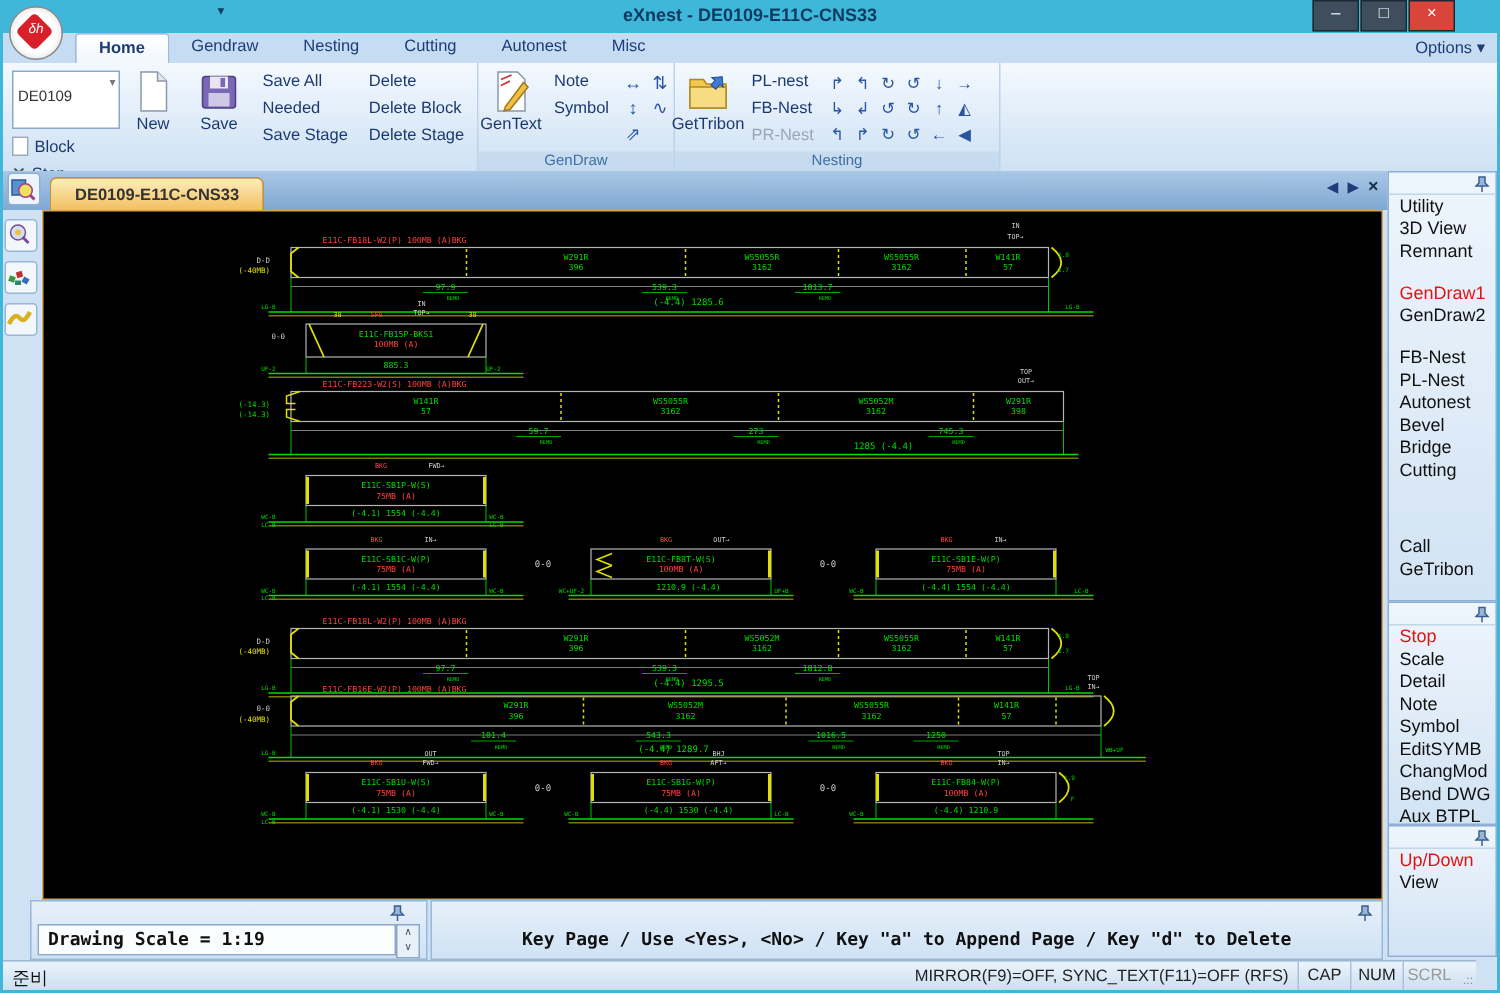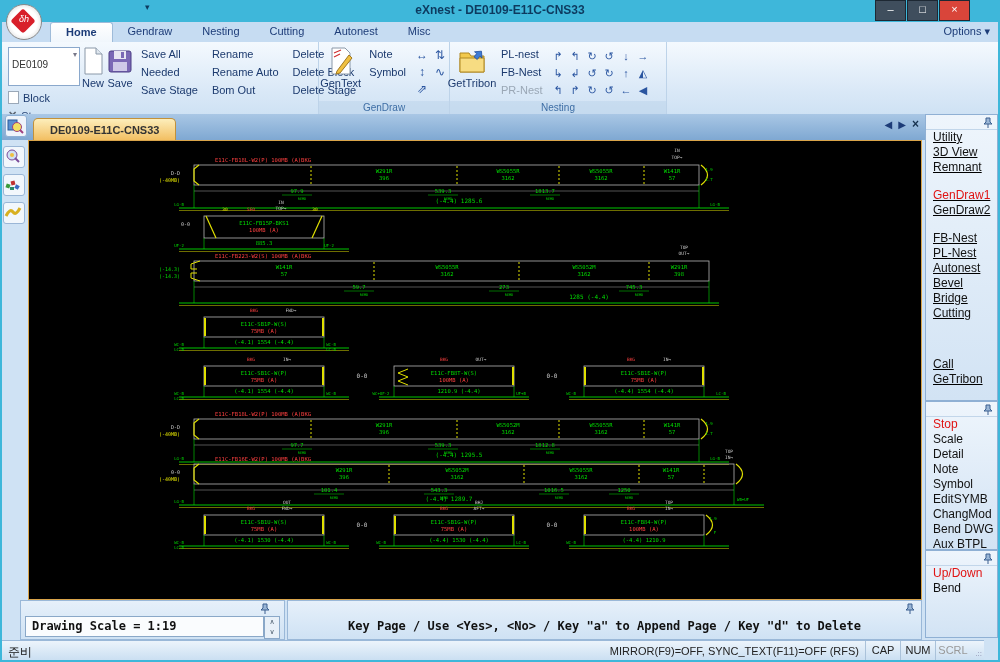--- a/index.html
+++ b/index.html
@@ -165,25 +165,20 @@
           <rect x="14" y="4" width="3" height="6" fill="#7b68b5"></rect>
           <rect x="6" y="14" width="14" height="9" fill="#cfc9e8"></rect>
         </svg>
         <span>Save</span>
       </div>
       <div style="display:flex">
           <div class="txtcol">
             <div class="txtbtn">Save All</div>
             <div class="txtbtn">Needed</div>
             <div class="txtbtn">Save Stage</div>
-          </div>
-          <div class="txtcol">
-            <div class="txtbtn">Rename</div>
-            <div class="txtbtn">Rename Auto</div>
-            <div class="txtbtn">Bom Out</div>
           </div>
           <div class="txtcol">
             <div class="txtbtn">Delete</div>
             <div class="txtbtn">Delete Block</div>
             <div class="txtbtn">Delete Stage</div>
           </div>
         </div>
     </div>
     <div class="rgroup-label">File</div>
   </div>
@@ -568,21 +563,21 @@
       <text x="333" y="386" fill="#cccccc" font-size="6" text-anchor="middle" font-family="&quot;DejaVu Sans Mono&quot;,monospace">0-0</text>
       <text x="352" y="403" fill="#00dd00" font-size="4" text-anchor="middle" font-family="&quot;DejaVu Sans Mono&quot;,monospace">WC-B</text>
       <text x="492" y="403" fill="#00dd00" font-size="4" text-anchor="middle" font-family="&quot;DejaVu Sans Mono&quot;,monospace">LC-B</text>
       <text x="523" y="386" fill="#cccccc" font-size="6" text-anchor="middle" font-family="&quot;DejaVu Sans Mono&quot;,monospace">0-0</text>
       <text x="542" y="403" fill="#00dd00" font-size="4" text-anchor="middle" font-family="&quot;DejaVu Sans Mono&quot;,monospace">WC-B</text>
       <text x="684" y="379" fill="#00dd00" font-size="4" text-anchor="middle" font-family="&quot;DejaVu Sans Mono&quot;,monospace">1.9</text>
       <text x="686" y="393" fill="#00dd00" font-size="4" text-anchor="middle" font-family="&quot;DejaVu Sans Mono&quot;,monospace">F</text>
     </svg>
 </div>
 
-<div class="spanel" style="top:114px;height:287px;text-decoration:underline;">
+<div class="spanel" style="top:114px;height:287px;">
   <div class="phead">
     <svg class="pin" width="10" height="11" viewBox="0 0 10 11">
       <path d="M3 1h4v4l2 2H1l2-2zM5 7v4" fill="#9ab6d6" stroke="#3a5f8f"></path>
     </svg>
   </div>
   <div>
       <div class="sitem">Utility</div>
       <div class="sitem">3D View</div>
       <div class="sitem">Remnant</div>
       <div class="sgap"></div>
@@ -619,21 +614,21 @@
     </div>
 </div>
 <div class="spanel" style="top:550px;height:88px;">
   <div class="phead">
     <svg class="pin" width="10" height="11" viewBox="0 0 10 11">
       <path d="M3 1h4v4l2 2H1l2-2zM5 7v4" fill="#9ab6d6" stroke="#3a5f8f"></path>
     </svg>
   </div>
   <div>
       <div class="sitem red">Up/Down</div>
-      <div class="sitem">Bend</div>
+      <div class="sitem">View</div>
     </div>
 </div>
 
 <div class="bpanel bpanel-left">
   <svg class="pin" style="right:14px" width="10" height="11" viewBox="0 0 10 11">
     <path d="M3 1h4v4l2 2H1l2-2zM5 7v4" fill="#9ab6d6" stroke="#3a5f8f"></path>
   </svg>
   <div class="scalebox">Drawing Scale = 1:19</div>
   <div class="spinner">
     <div>∧</div>

